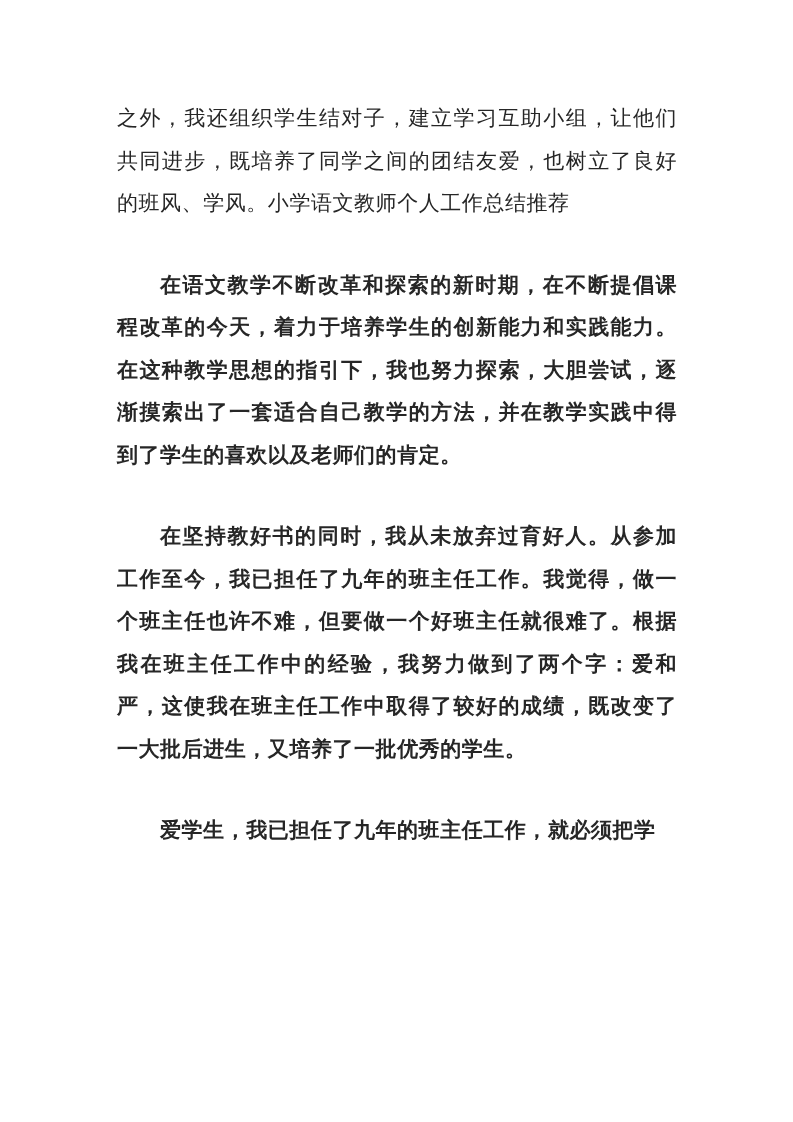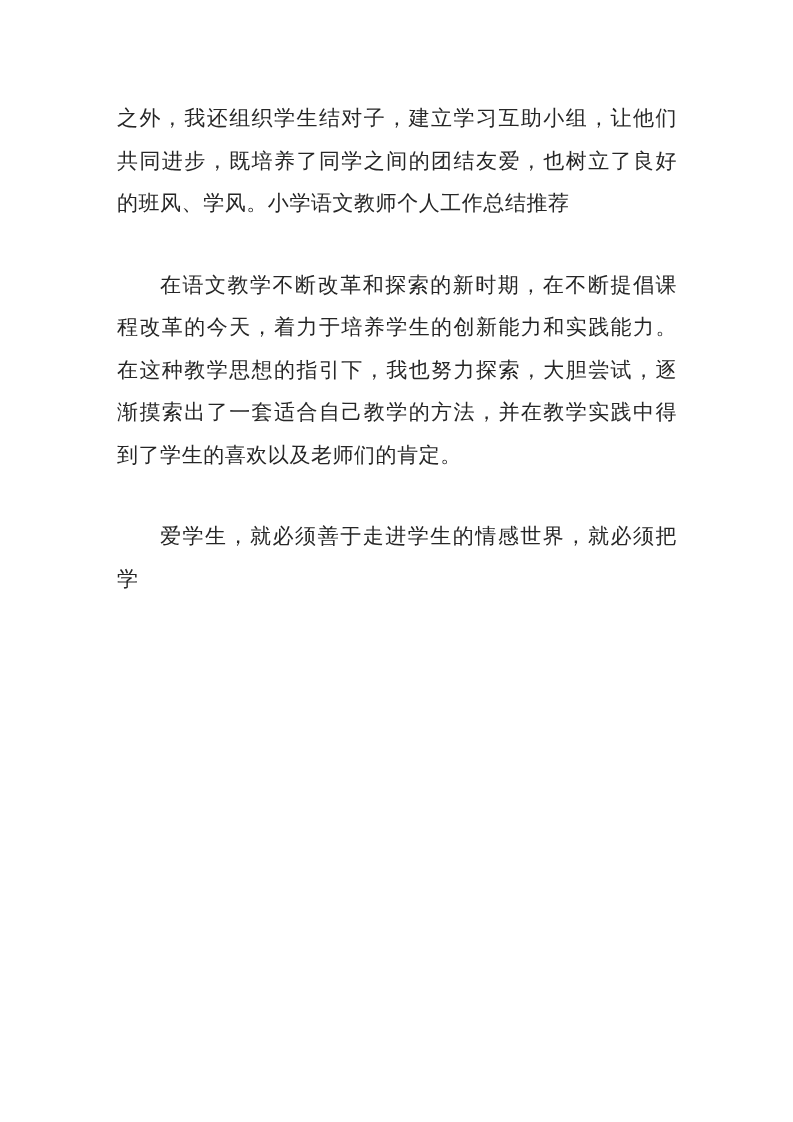--- a/index.html
+++ b/index.html
@@ -28,24 +28,26 @@
     letter-spacing: 0.55px;
     color: #262626;
     text-align: justify;
     text-align-last: left;
     text-justify: inter-character;
     word-break: break-all;
     font-weight: 400;
   }
   .block.indent {
     text-indent: 43px;
+    font-weight: bold;
   }
 </style>
 </head>
 <body>
 
 <div class="page" style="background: rgb(255, 255, 255);">
   <div class="content" style="color: rgb(38, 38, 38);">
       <p class="block paragraph">之外，我还组织学生结对子，建立学习互助小组，让他们共同进步，既培养了同学之间的团结友爱，也树立了良好的班风、学风。小学语文教师个人工作总结推荐</p>
       <p class="block paragraph indent">在语文教学不断改革和探索的新时期，在不断提倡课程改革的今天，着力于培养学生的创新能力和实践能力。在这种教学思想的指引下，我也努力探索，大胆尝试，逐渐摸索出了一套适合自己教学的方法，并在教学实践中得到了学生的喜欢以及老师们的肯定。</p>
-      <p class="block paragraph indent">爱学生，就必须善于走进学生的情感世界，就必须把学</p>
+      <p class="block paragraph indent">在坚持教好书的同时，我从未放弃过育好人。从参加工作至今，我已担任了九年的班主任工作。我觉得，做一个班主任也许不难，但要做一个好班主任就很难了。根据我在班主任工作中的经验，我努力做到了两个字：爱和严，这使我在班主任工作中取得了较好的成绩，既改变了一大批后进生，又培养了一批优秀的学生。</p>
+      <p class="block paragraph indent">爱学生，我已担任了九年的班主任工作，就必须把学</p>
     </div>
 </div>
 
 </body></html>

